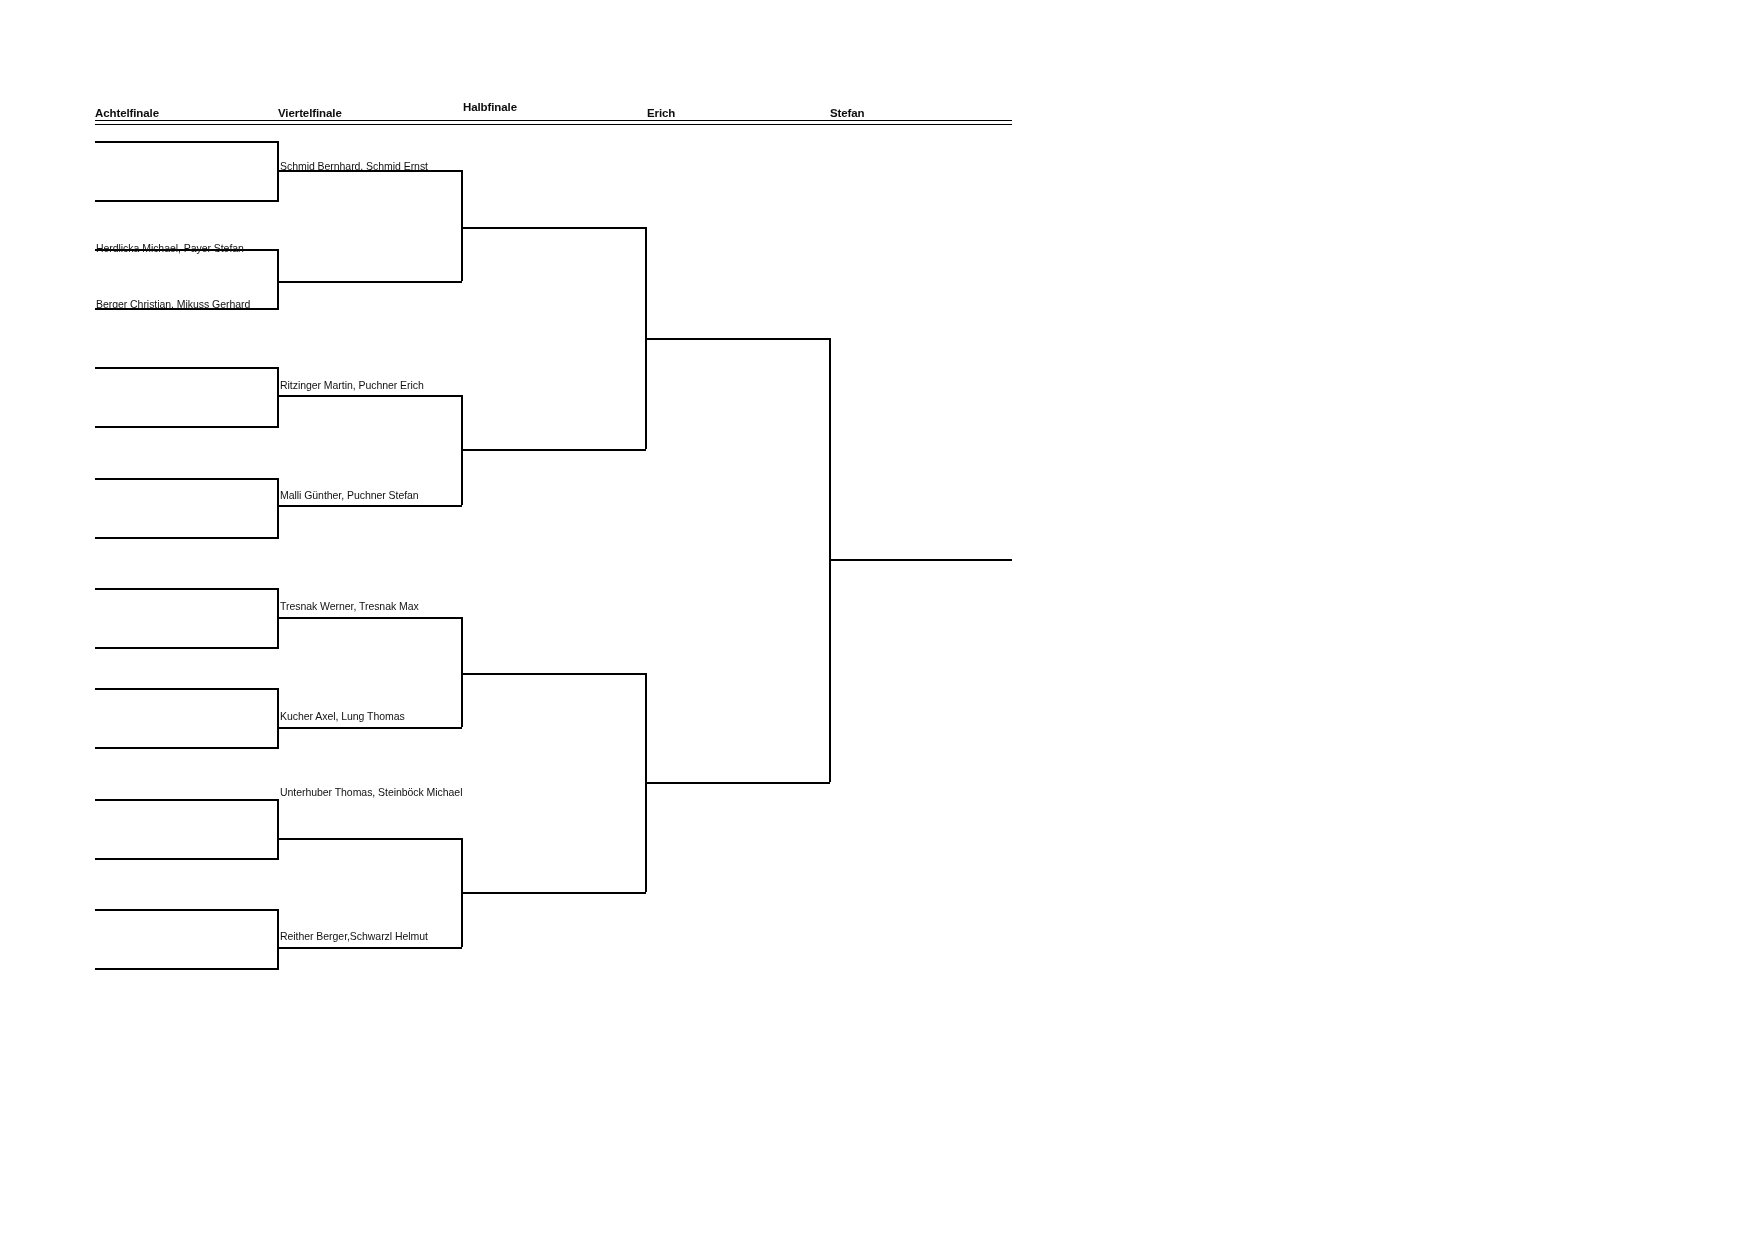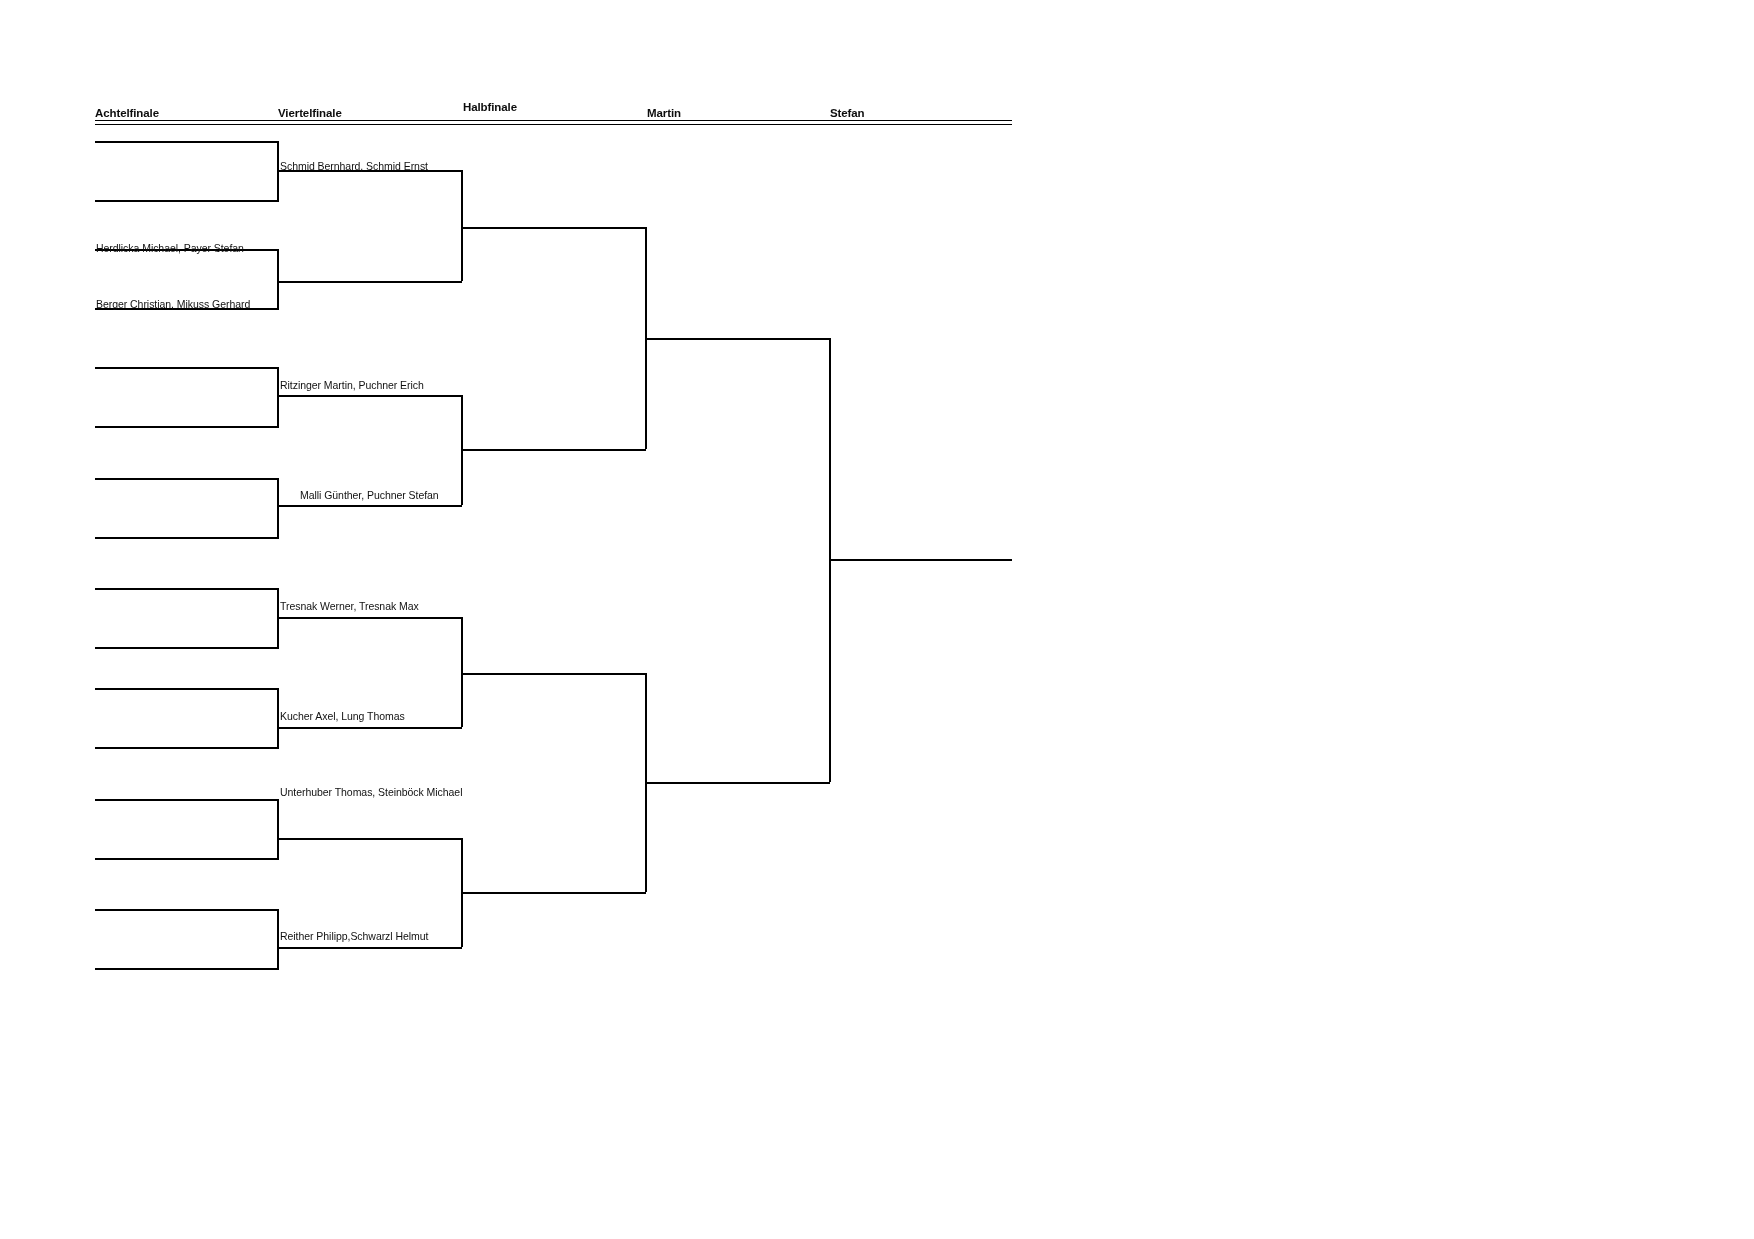--- a/index.html
+++ b/index.html
@@ -63,21 +63,21 @@
   }
 </style>
 </head>
 <body>
 
 <div id="bracket-root">
 
   <div class="hdr-label" style="left:95px;  top:107px;">Achtelfinale</div>
   <div class="hdr-label" style="left:278px; top:107px;">Viertelfinale</div>
   <div class="hdr-label" style="left:463px; top:101px;">Halbfinale</div>
-  <div class="hdr-label" style="left:647px; top:107px;">Martin</div>
+  <div class="hdr-label" style="left:647px; top:107px;">Erich</div>
   <div class="hdr-label" style="left:830px; top:107px;">Stefan</div>
 
   <div class="hdr-rule" style="top:120px;"></div>
   <div class="hdr-rule two" style="top:124px;"></div>
 
   <div class="hline" style="left:95px; top:141px; width:184px;"></div>
   <div class="hline" style="left:95px; top:200px; width:184px;"></div>
   <div class="vline" style="left:277px; top:141px; height:59px;"></div>
 
   <div class="hline" style="left:95px; top:249px; width:184px;"></div>
@@ -136,19 +136,19 @@
   <div class="hline" style="left:646px; top:782px; width:184px;"></div>
   <div class="vline" style="left:829px; top:338px; height:444px;"></div>
 
   <div class="hline" style="left:830px; top:559px; width:182px;"></div>
 
   <div class="slot-name" style="left:96px; top:243px;text-align:center;">Herdlicka Michael, Payer Stefan</div>
   <div class="slot-name" style="left:96px; top:299px;">Berger Christian, Mikuss Gerhard</div>
 
   <div class="slot-name" style="left:280px; top:161px;">Schmid Bernhard, Schmid Ernst</div>
   <div class="slot-name" style="left:280px; top:380px;">Ritzinger Martin, Puchner Erich</div>
-  <div class="slot-name" style="left:280px; top:490px;padding-left:20px;">Malli Günther, Puchner Stefan</div>
+  <div class="slot-name" style="left:280px; top:490px;">Malli Günther, Puchner Stefan</div>
   <div class="slot-name" style="left:280px; top:601px;">Tresnak Werner, Tresnak Max</div>
   <div class="slot-name" style="left:280px; top:711px;">Kucher Axel, Lung Thomas</div>
   <div class="slot-name" style="left:280px; top:787px;">Unterhuber Thomas, Steinböck Michael</div>
-  <div class="slot-name" style="left:280px; top:931px;">Reither Philipp,Schwarzl Helmut</div>
+  <div class="slot-name" style="left:280px; top:931px;">Reither Berger,Schwarzl Helmut</div>
 
 </div>
 
 </body></html>

